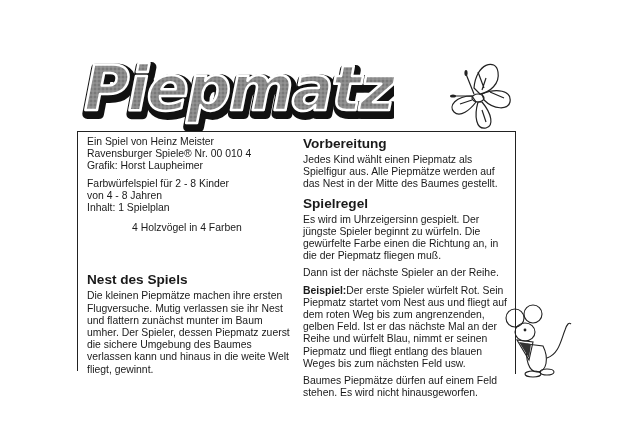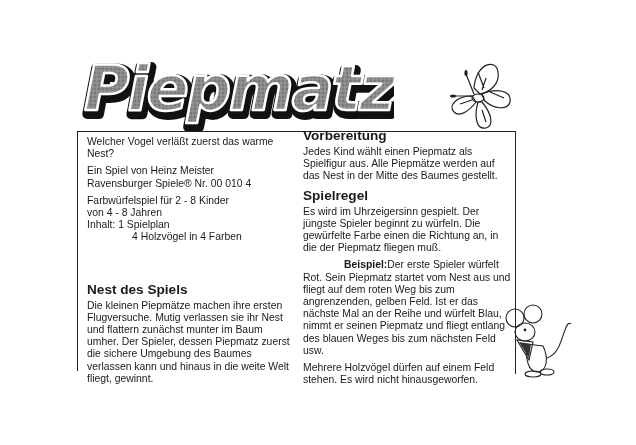--- a/index.html
+++ b/index.html
@@ -11,26 +11,26 @@
     position: absolute; left: 74px; top: 52px; width: 320px; height: 80px;
   }
   .logo svg { width: 100%; height: 100%; }
   .butterfly { position: absolute; left: 446px; top: 58px; width: 80px; height: 80px; }
   .mouse { position: absolute; left: 503px; top: 300px; width: 70px; height: 80px; }
   .box-top { position: absolute; left: 77px; top: 131px; width: 438px; height: 0; border-top: 1.5px solid #222; }
   .box-left { position: absolute; left: 77px; top: 131px; width: 0; height: 240px; border-left: 1.5px solid #222; }
   .box-right { position: absolute; left: 515px; top: 131px; width: 0; height: 243px; border-left: 1.5px solid #222; }
   .col { position: absolute; font-size: 10.4px; line-height: 12.2px; }
   .col-left { left: 87px; top: 136px; width: 205px; }
-  .col-right { left: 303px; top: 128px; width: 208px; }
+  .col-right { left: 303px; top: 136px; width: 208px; }
   p { margin: 0 0 5px 0; }
   h2 { margin: 0 0 3px 0; font-size: 13.6px; font-weight: bold; line-height: 15px; }
-  .indent { padding-left: 45px; display: block; }
+  .indent { padding-left: 45px; display: block; margin-top: 8px; }
   .spacer-ziel { height: 33px; }
-  b { font-weight: bold; margin-left: 41px; }
+  b { font-weight: bold; }
 </style>
 </head>
 <body>
 
 <div class="logo">
   <svg viewBox="0 0 320 80">
     <defs>
       <pattern id="grain" width="4" height="4" patternUnits="userSpaceOnUse">
         <rect width="4" height="4" fill="#8a8a8a"></rect>
         <circle cx="1" cy="1" r="0.7" fill="#5a5a5a"></circle>
@@ -73,38 +73,39 @@
     <path d="M16 42 L26 58 L28 44 Z" fill="#333"></path>
     <circle cx="22" cy="30" r="1.4" fill="#222"></circle>
   </svg>
 </div>
 
 <div class="box-top"></div>
 <div class="box-left"></div>
 <div class="box-right"></div>
 
 <div class="col col-left">
-  <p>Welcher Vogel verläßt zuerst das warme Nest?</p>
   <p>
     <span>Ein Spiel von Heinz Meister</span><br>
     <span>Ravensburger Spiele® Nr. 00 010 4</span><br>
+    <span>Grafik: Horst Laupheimer</span>
   </p>
   <p>
     <span>Farbwürfelspiel für 2 - 8 Kinder</span><br>
     <span>von 4 - 8 Jahren</span><br>
     <span>Inhalt: 1 Spielplan</span>
     <span class="indent">4 Holzvögel in 4 Farben</span>
   </p>
   <div class="spacer-ziel"></div>
   <h2>Nest des Spiels</h2>
   <p>Die kleinen Piepmätze machen ihre ersten Flugversuche. Mutig verlassen sie ihr Nest und flattern zunächst munter im Baum umher. Der Spieler, dessen Piepmatz zuerst die sichere Umgebung des Baumes verlassen kann und hinaus in die weite Welt fliegt, gewinnt.</p>
 </div>
 
 <div class="col col-right">
   <h2>Vorbereitung</h2>
   <p>Jedes Kind wählt einen Piepmatz als Spielfigur aus. Alle Piepmätze werden auf das Nest in der Mitte des Baumes gestellt.</p>
   <h2>Spielregel</h2>
   <p>Es wird im Uhrzeigersinn gespielt. Der jüngste Spieler beginnt zu würfeln. Die gewürfelte Farbe einen die Richtung an, in die der Piepmatz fliegen muß.</p>
+  <p>Dann ist der nächste Spieler an der Reihe.</p>
   <p>
     <b>Beispiel:</b><span>Der erste Spieler würfelt Rot. Sein Piepmatz startet vom Nest aus und fliegt auf dem roten Weg bis zum angrenzenden, gelben Feld. Ist er das nächste Mal an der Reihe und würfelt Blau, nimmt er seinen Piepmatz und fliegt entlang des blauen Weges bis zum nächsten Feld usw.</span>
   </p>
-  <p>Mehrere Holzvögel dürfen auf einem Feld stehen. Es wird nicht hinausgeworfen.</p>
+  <p>Baumes Piepmätze dürfen auf einem Feld stehen. Es wird nicht hinausgeworfen.</p>
 </div>
 
 </body></html>

